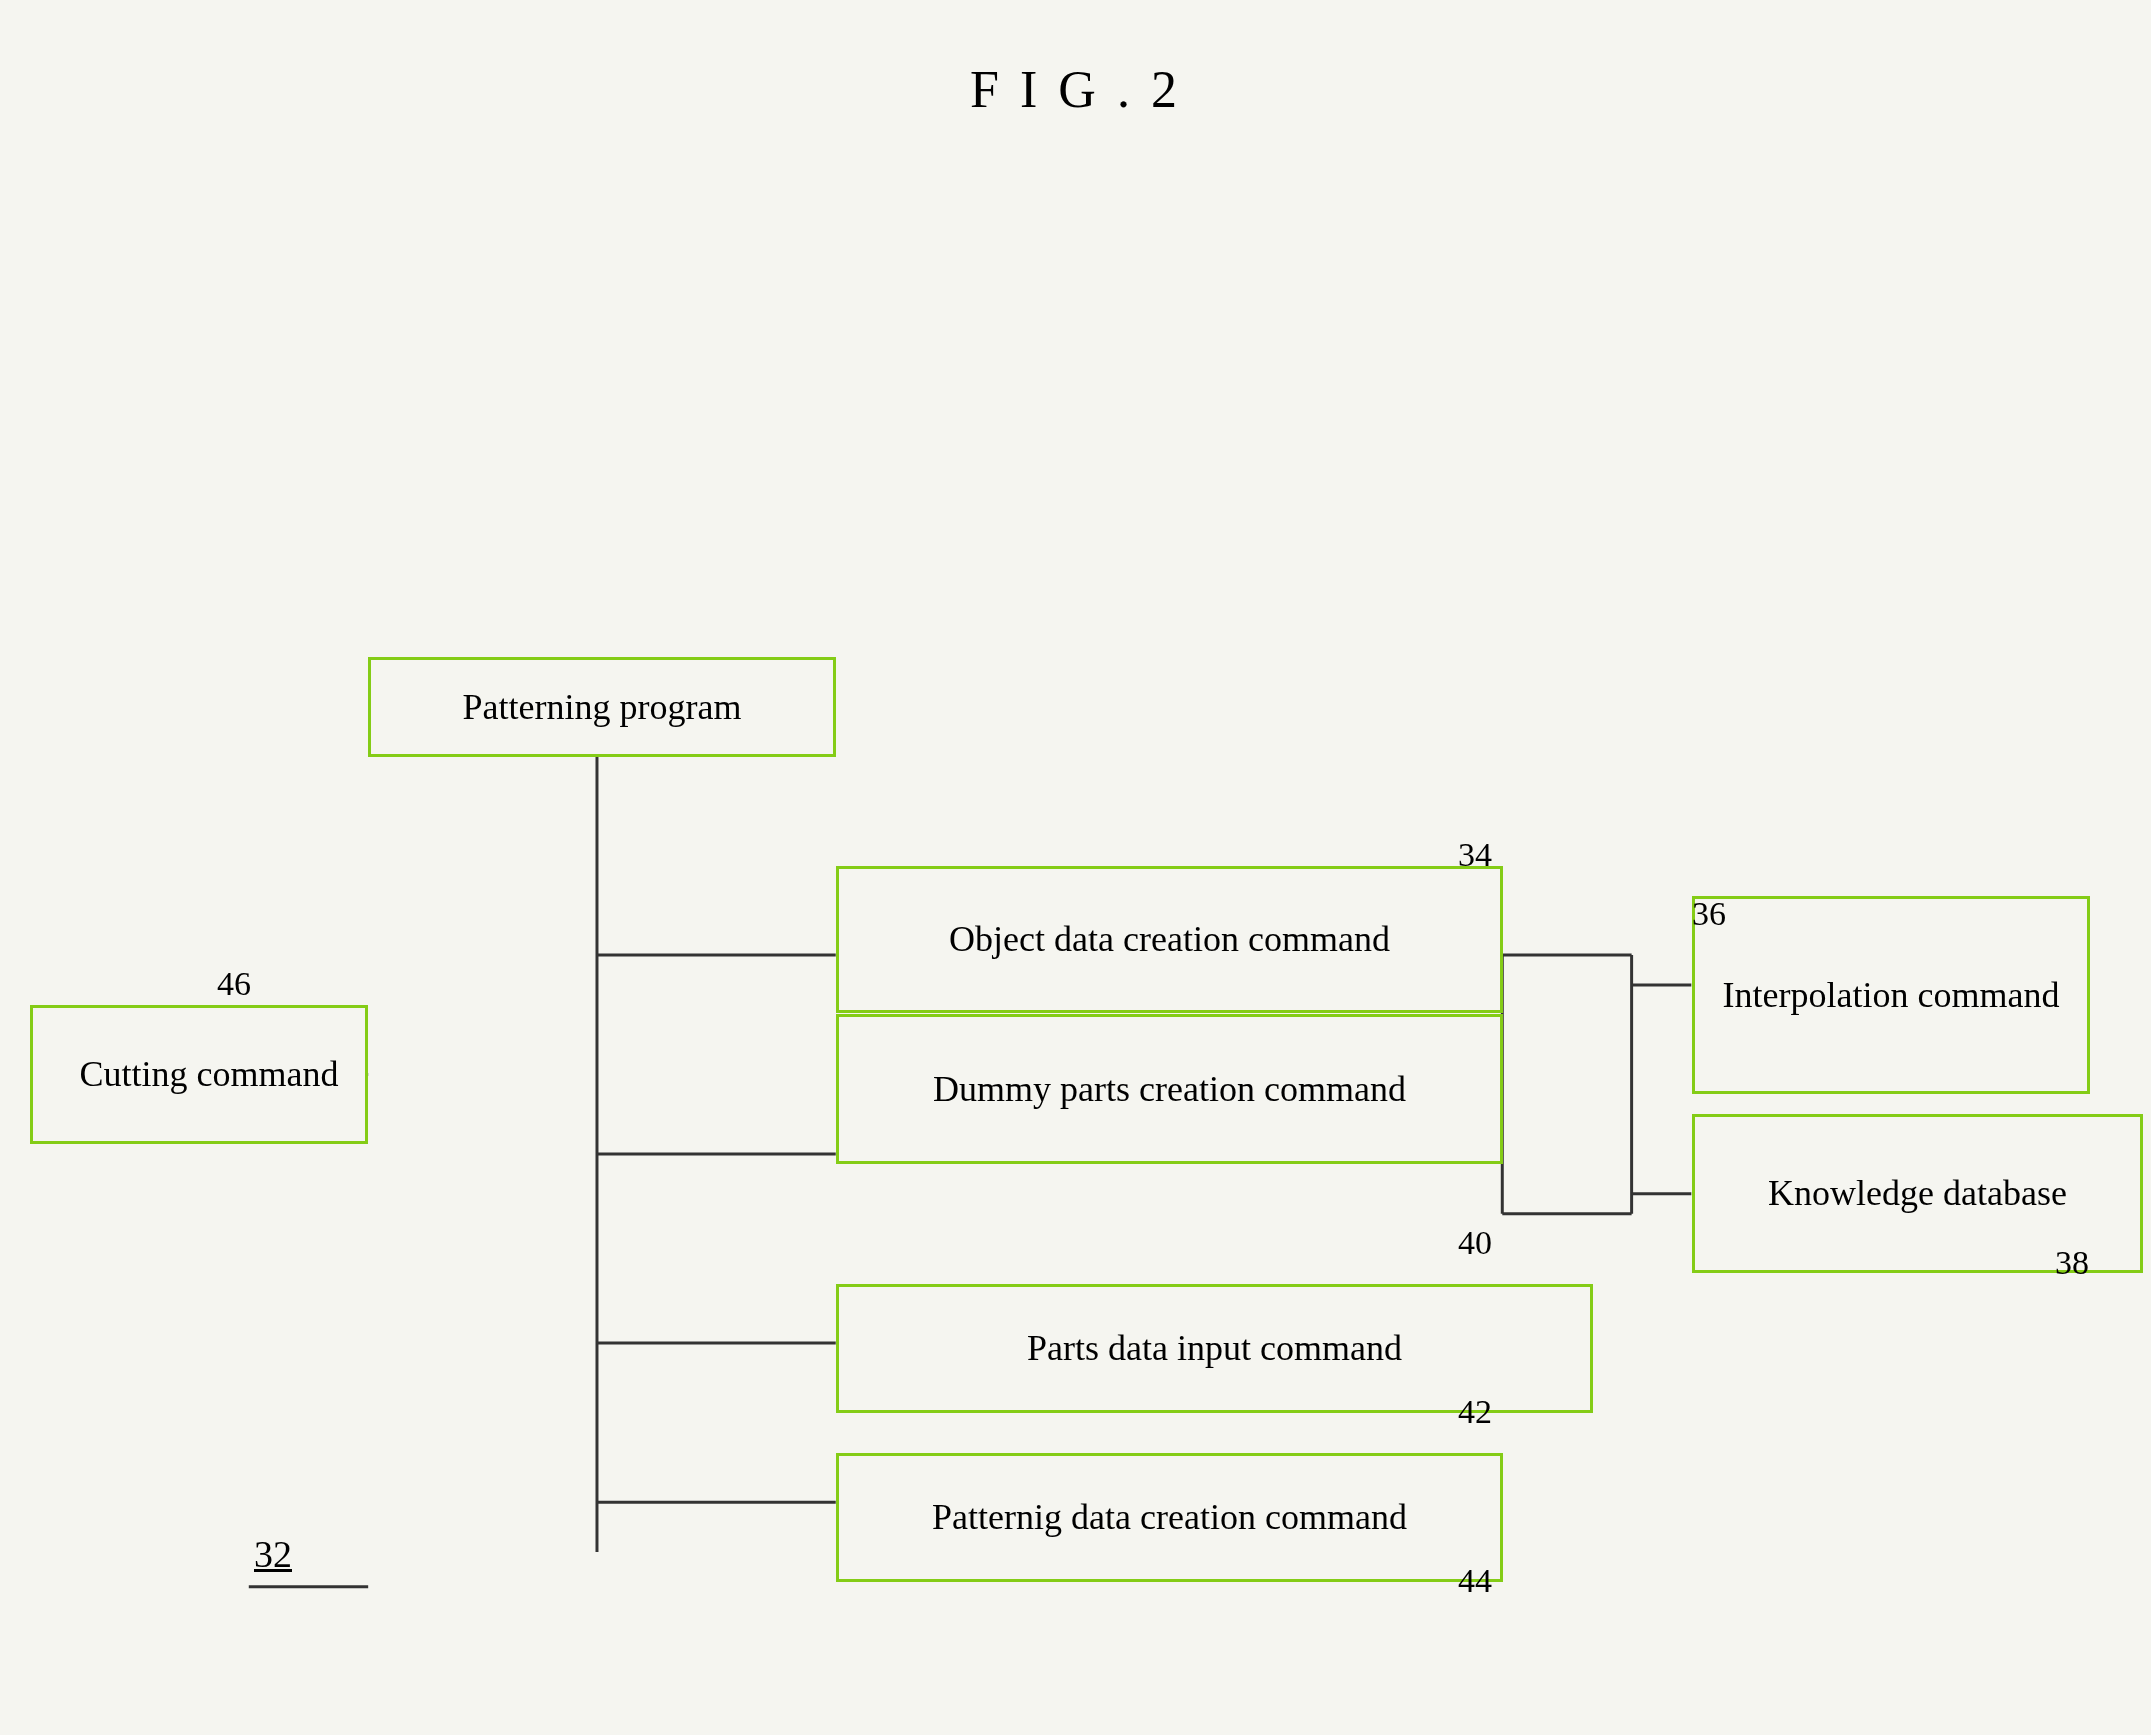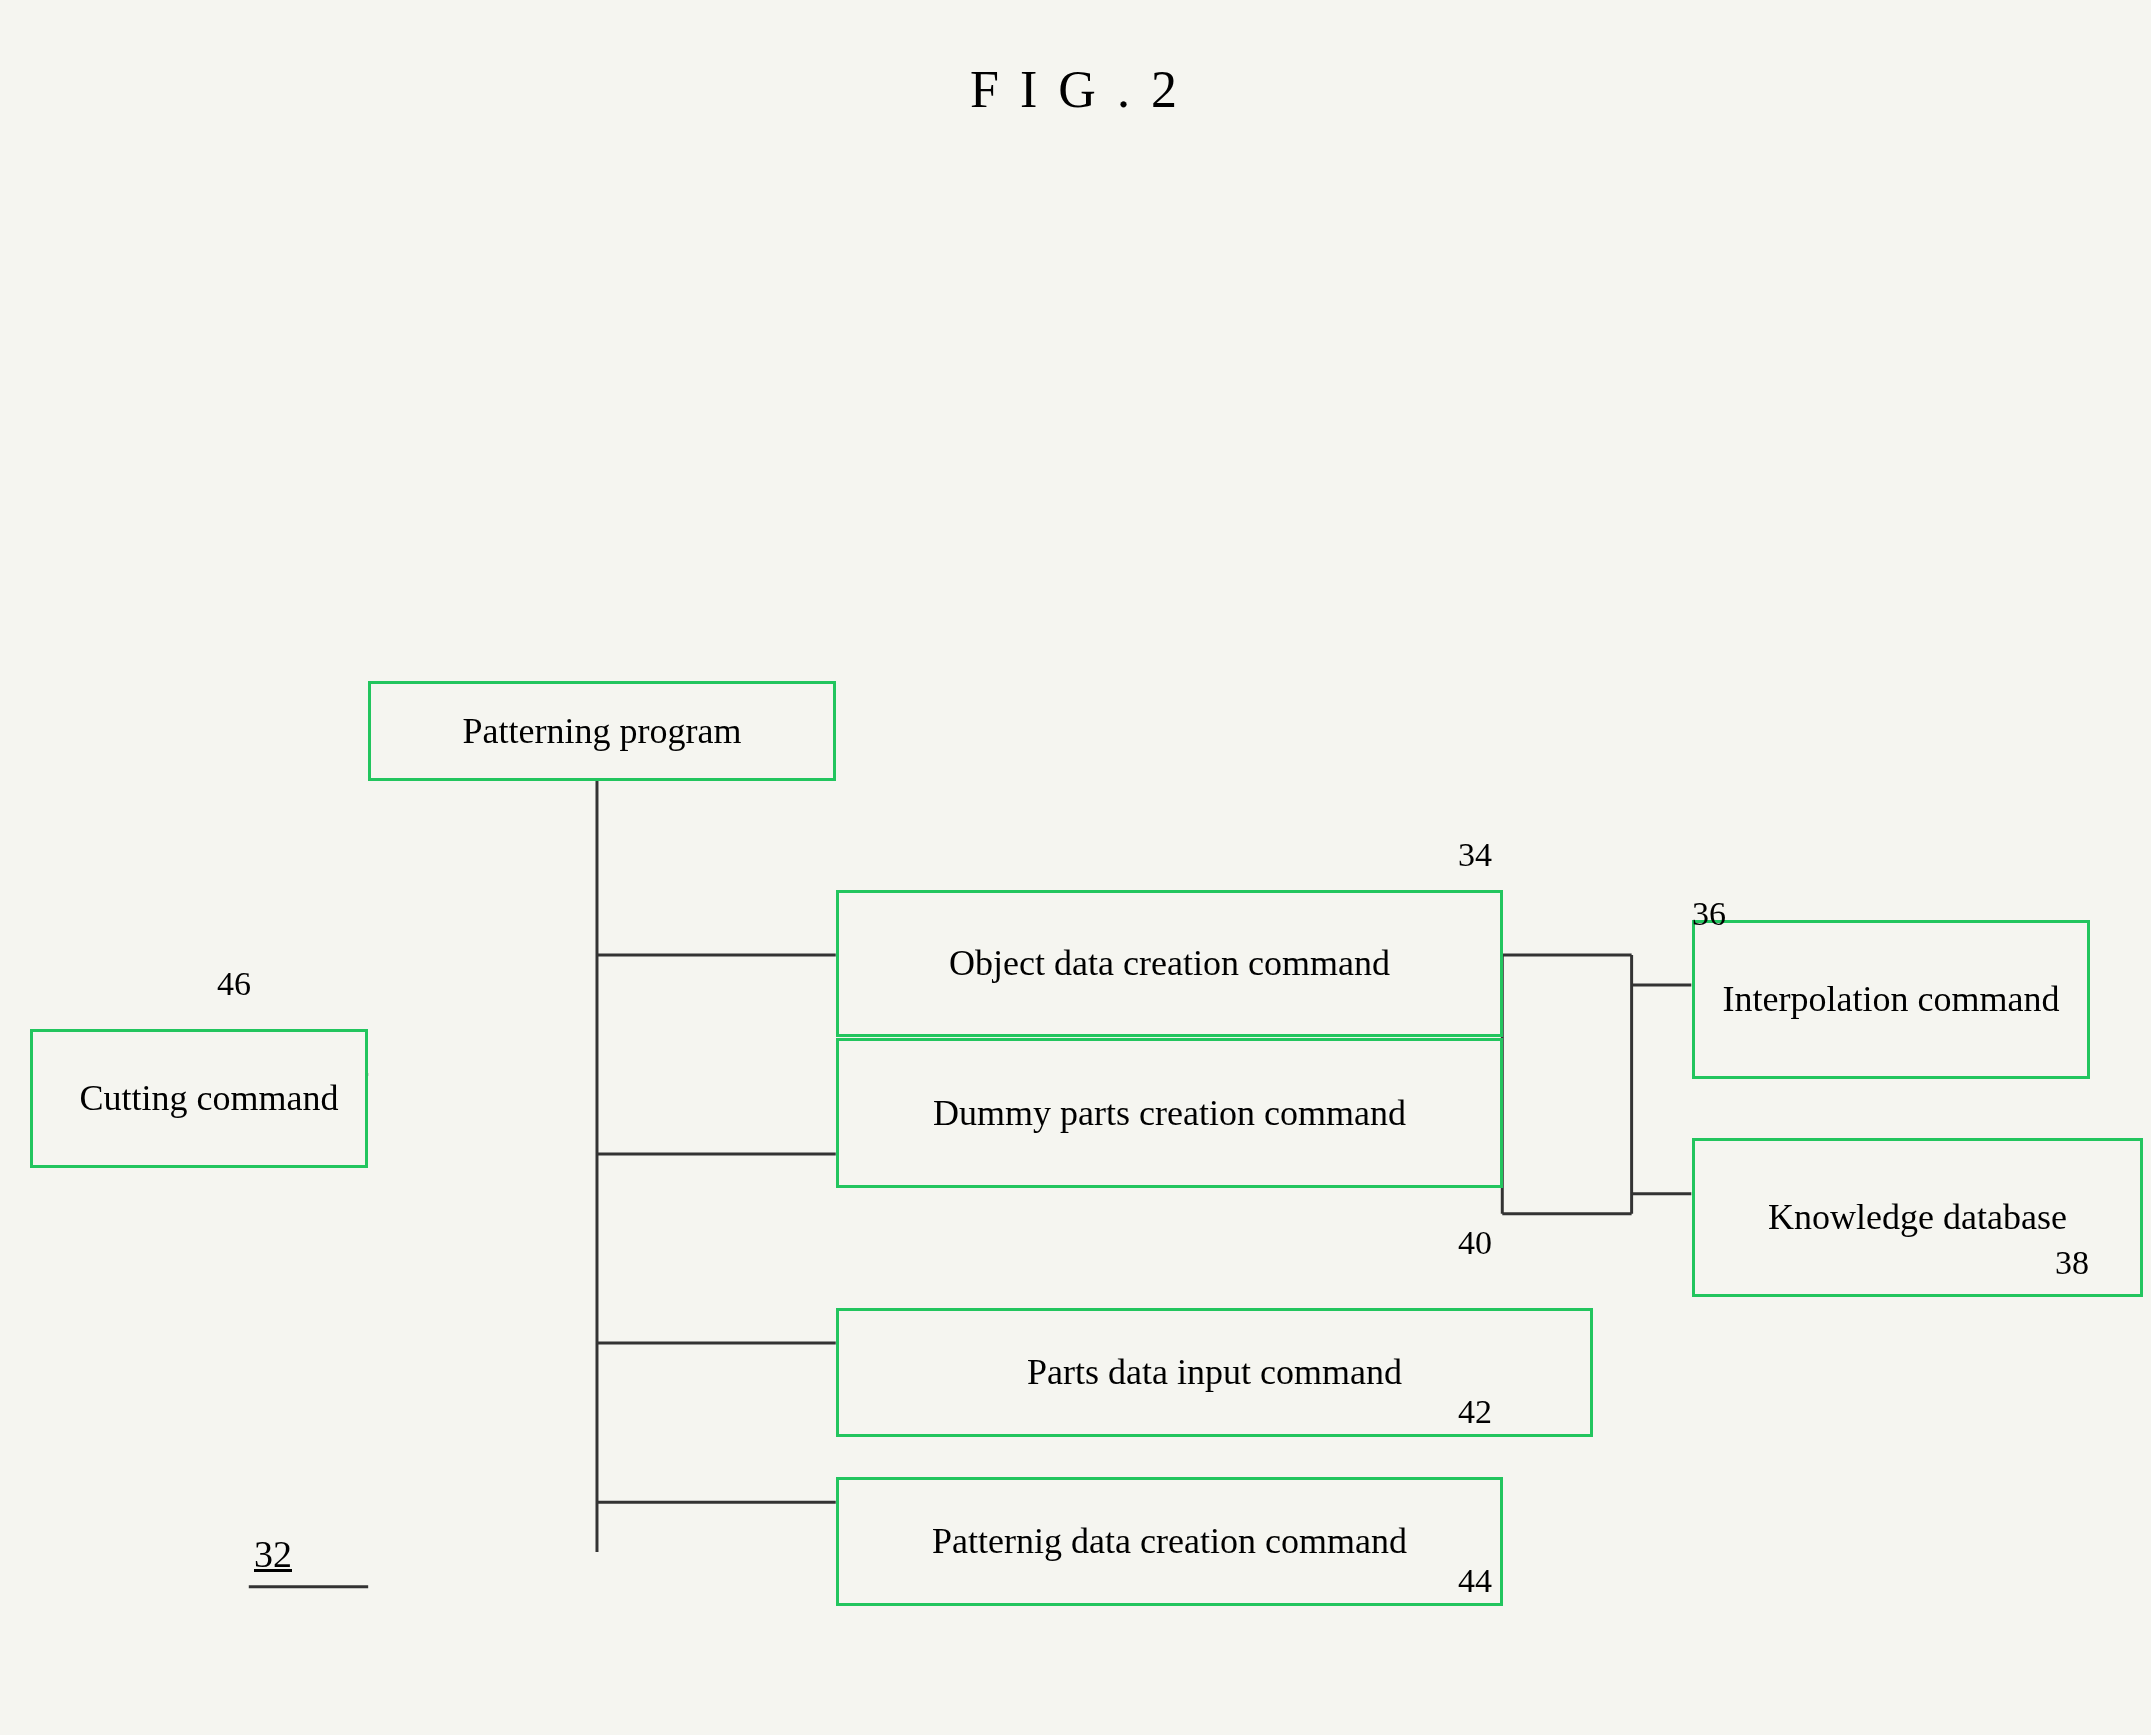--- a/index.html
+++ b/index.html
@@ -17,30 +17,29 @@
       top: 60px;
       left: 50%;
       transform: translateX(-50%);
       font-size: 52px;
       font-weight: normal;
       letter-spacing: 4px;
     }
 
     .box {
       position: absolute;
-      border: 3px solid #22c55e;
+      border: 3px solid #84cc16;
       background: #f5f5f0;
       display: flex;
       align-items: center;
       justify-content: center;
       text-align: center;
       font-size: 36px;
       line-height: 1.3;
       padding: 10px 20px;
-      margin-top: 24px;
     }
 
     .label {
       position: absolute;
       font-size: 34px;
     }
 
     
     .connectors {
       position: absolute;
@@ -112,21 +111,21 @@
 </div>
 
 <div class="label" style="left: 1458px; top: 1393px;">42</div>
 
 <div class="box" style="left: 836px; top: 1453px; width: 667px; height: 129px;">
   <span>Patternig data creation command</span>
 </div>
 
 <div class="label" style="left: 1458px; top: 1562px;">44</div>
 
-<div class="box" style="left: 1692px; top: 896px; width: 398px; height: 159px;">
+<div class="box" style="left: 1692px; top: 896px; width: 398px; height: 198px;">
   <span>Interpolation command</span>
 </div>
 
 <div class="label" style="left: 1692px; top: 851px; margin-top: 44px;">36</div>
 
 <div class="box" style="left: 1692px; top: 1114px; width: 451px; height: 159px;">
   <span>Knowledge database</span>
 </div>
 
 <div class="label" style="left: 2055px; top: 1244px;">38</div>

